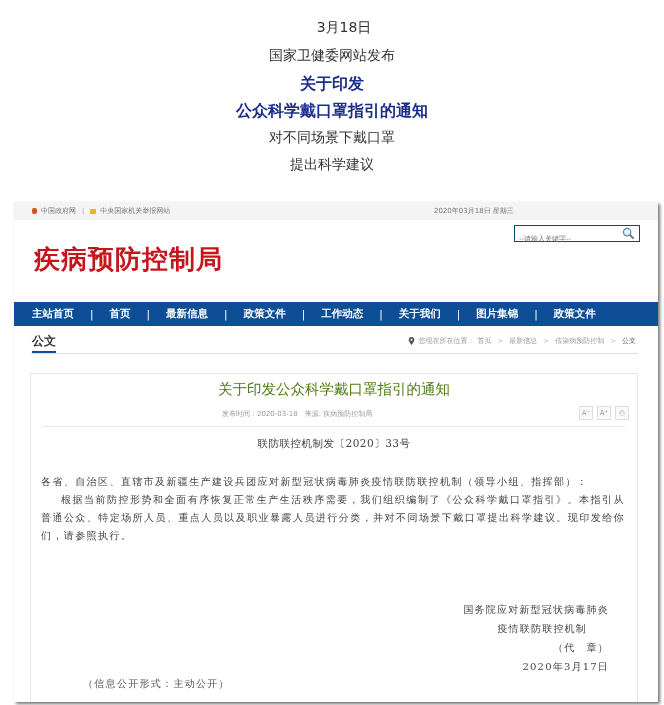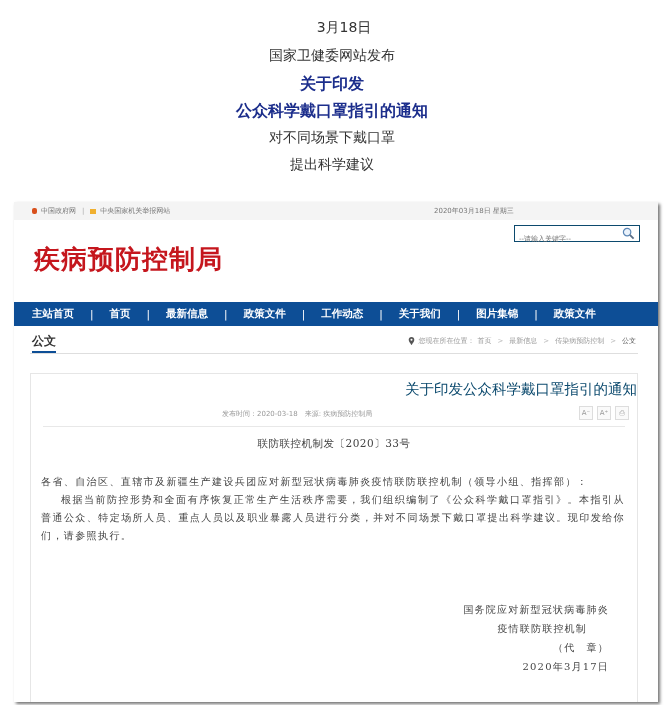--- a/index.html
+++ b/index.html
@@ -65,22 +65,22 @@
   }
   .breadcrumb .pin { width:7px; height:8px; }
   .breadcrumb .gt { color:#bbb; margin:0 3px; }
   .breadcrumb .current { color:#555; }
 
   .article {
     position:absolute; left:16px; top:171px; width:606px; height:340px;
     border:1px solid #e6e6e6; background:#fff;
   }
   .art-title {
-    position:absolute; left:0; width:606px; top:6px; text-align:right;
-    font-size:14.5px; color:#0c4a6e;
+    position:absolute; left:0; width:606px; top:6px; text-align:center;
+    font-size:14.5px; color:#4d7c0f;
   }
   .meta { position:absolute; left:191px; top:35px; font-size:7px; color:#999; }
   .tools { position:absolute; right:8px; top:32px; display:flex; gap:4px; }
   .tool {
     width:12px; height:12px; border:1px solid #ddd; font-size:7px; color:#999;
     display:flex; align-items:center; justify-content:center; background:#fafafa;
   }
   .art-sep { position:absolute; left:12px; right:12px; top:52px; height:1px; background:#e8e8e8; }
   .docno {
     position:absolute; left:0; width:606px; top:63px; text-align:center;
@@ -190,15 +190,16 @@
     <div class="body-text">
       <p>各省、自治区、直辖市及新疆生产建设兵团应对新型冠状病毒肺炎疫情联防联控机制（领导小组、指挥部）：</p>
       <p class="indent">根据当前防控形势和全面有序恢复正常生产生活秩序需要，我们组织编制了《公众科学戴口罩指引》。本指引从普通公众、特定场所人员、重点人员以及职业暴露人员进行分类，并对不同场景下戴口罩提出科学建议。现印发给你们，请参照执行。</p>
     </div>
     <div class="signature">
       <div>国务院应对新型冠状病毒肺炎</div>
       <div class="s2">疫情联防联控机制</div>
       <div class="s3">（代　章）</div>
       <div>2020年3月17日</div>
     </div>
+    <div class="disclosure">（信息公开形式：主动公开）</div>
   </div>
 
 </div>
 
 </body></html>

